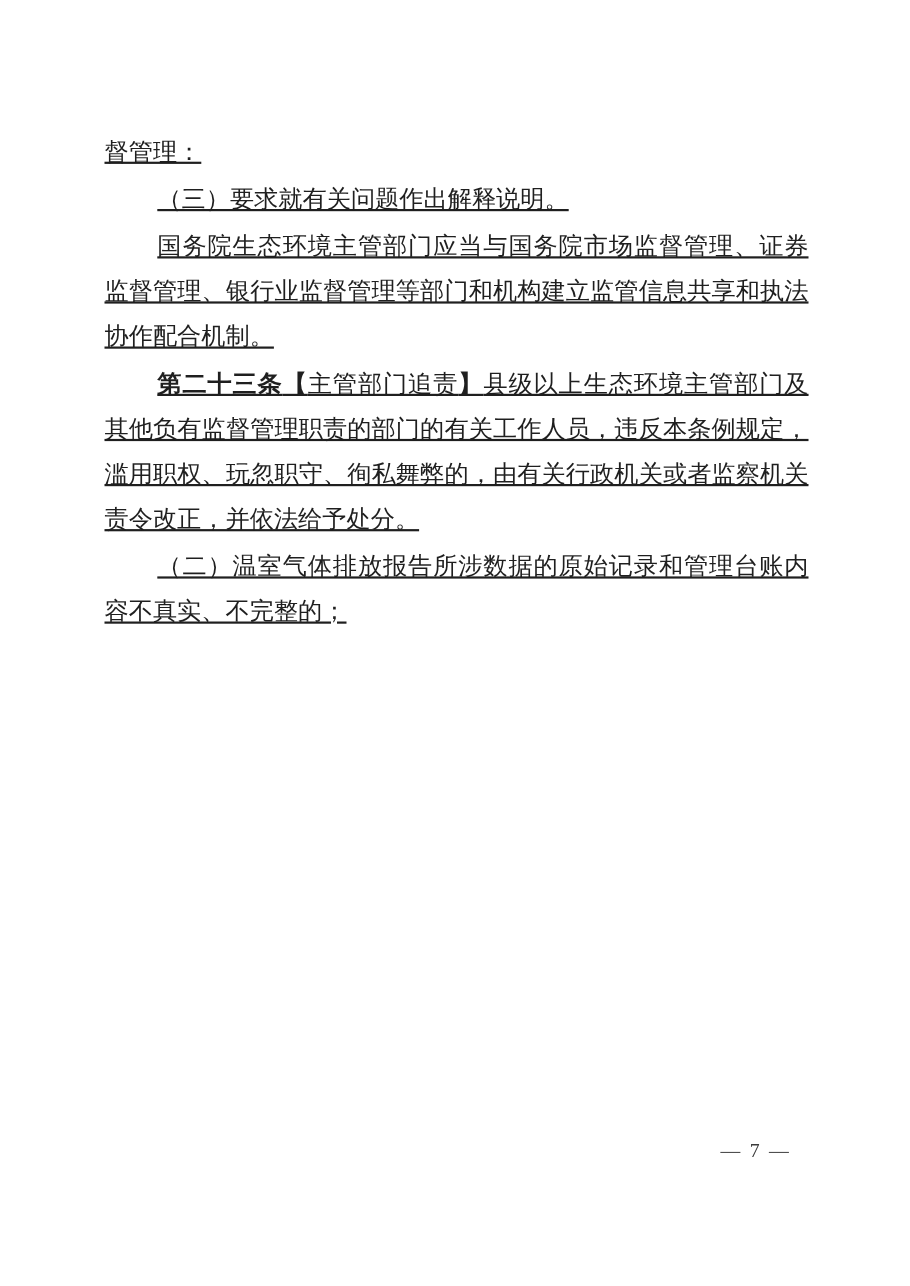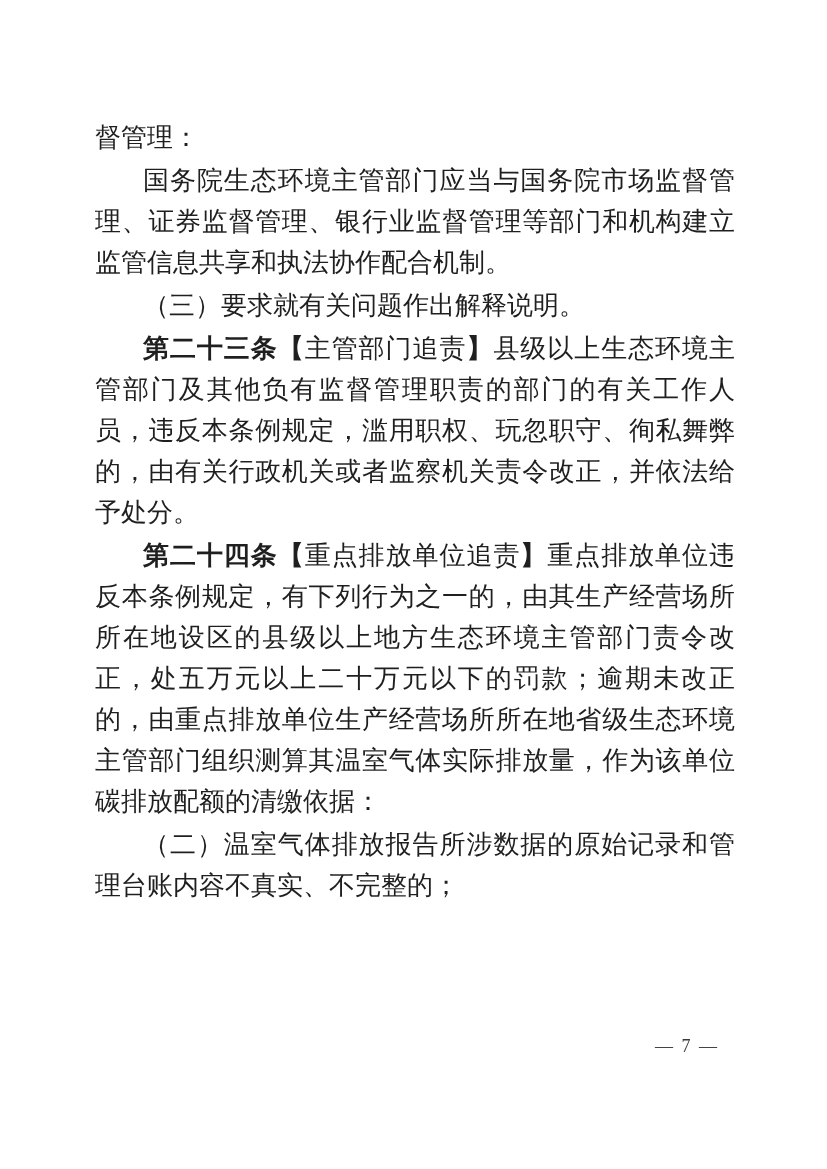--- a/index.html
+++ b/index.html
@@ -17,27 +17,28 @@
     inset: 0;
     background: #ffffff;
   }
   .content {
     position: absolute;
     left: 95px;
     top: 117px;
     width: 640px;
   }
   .para {
-    font-size: 26px;
+    font-size: 22px;
     line-height: 41px;
     margin: 0 0 2px 0;
     text-align: justify;
     text-justify: inter-character;
     text-indent: 48px;
     word-break: break-all;
+    text-decoration: underline;
   }
   .para.no-indent { text-indent: 0; }
   .article-no { font-weight: 700; }
   .bracket { font-weight: 700; }
   .footer {
     position: absolute;
     top: 1036px;
     right: 108px;
     font-size: 18px;
     letter-spacing: 2px;
@@ -48,27 +49,26 @@
 </head>
 <body>
 
 <div class="page">
   <div class="content">
 
     <p class="para no-indent"><span>督管理：</span></p>
 
 
 
+    <p class="para"><span>（三）要求就有关问题作出解释说明。</span></p>
+
     <p class="para"><span>国务院生态环境主管部门应当与国务院市场监督管理、证券监督管理、银行业监督管理等部门和机构建立监管信息共享和执法协作配合机制。</span></p>
-
-    <p class="para"><span>（三）要求就有关问题作出解释说明。</span></p>
 
     <p class="para"><span class="article-no">第二十三条</span><span class="bracket">【</span><span>主管部门追责</span><span class="bracket">】</span><span>县级以上生态环境主管部门及其他负有监督管理职责的部门的有关工作人员，违反本条例规定，滥用职权、玩忽职守、徇私舞弊的，由有关行政机关或者监察机关责令改正，并依法给予处分。</span></p>
 
-    <p class="para"><span class="article-no">第二十四条</span><span class="bracket">【</span><span>重点排放单位追责</span><span class="bracket">】</span><span>重点排放单位违反本条例规定，有下列行为之一的，由其生产经营场所所在地设区的县级以上地方生态环境主管部门责令改正，处五万元以上二十万元以下的罚款；逾期未改正的，由重点排放单位生产经营场所所在地省级生态环境主管部门组织测算其温室气体实际排放量，作为该单位碳排放配额的清缴依据：</span></p>
 
 
     <p class="para"><span>（二）温室气体排放报告所涉数据的原始记录和管理台账内容不真实、不完整的；</span></p>
 
 
   </div>
 
   <div class="footer">— 7 —</div>
 </div>
 

